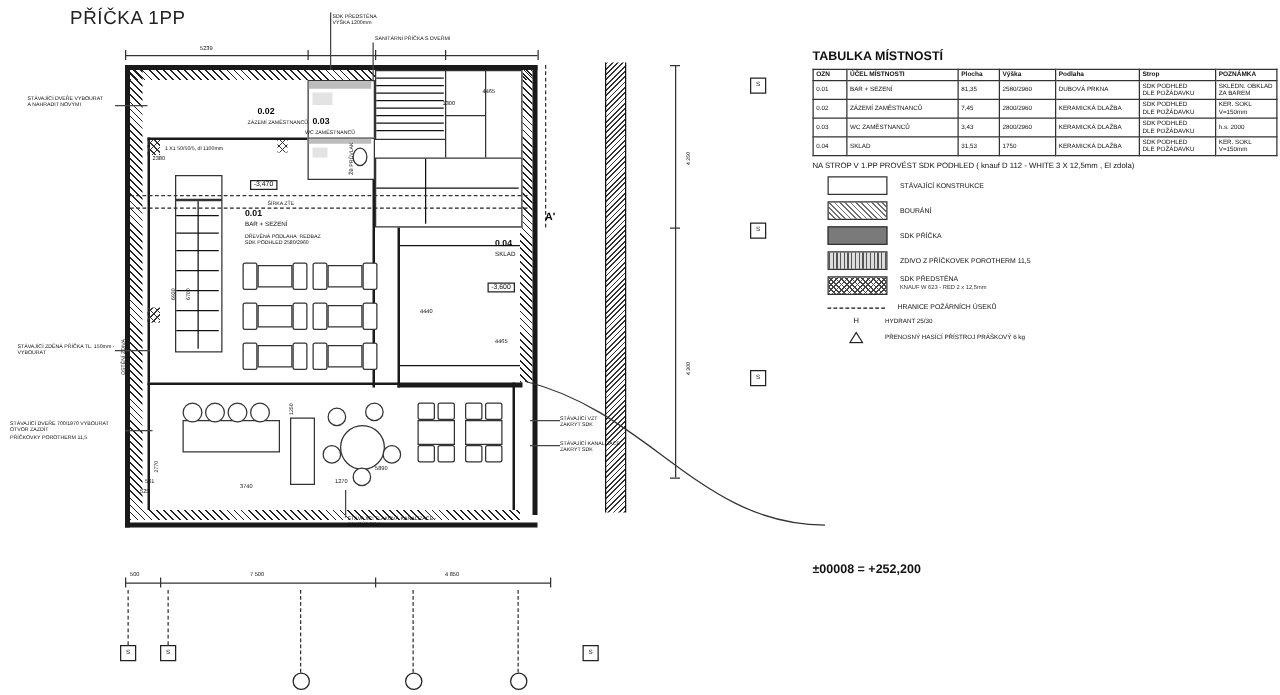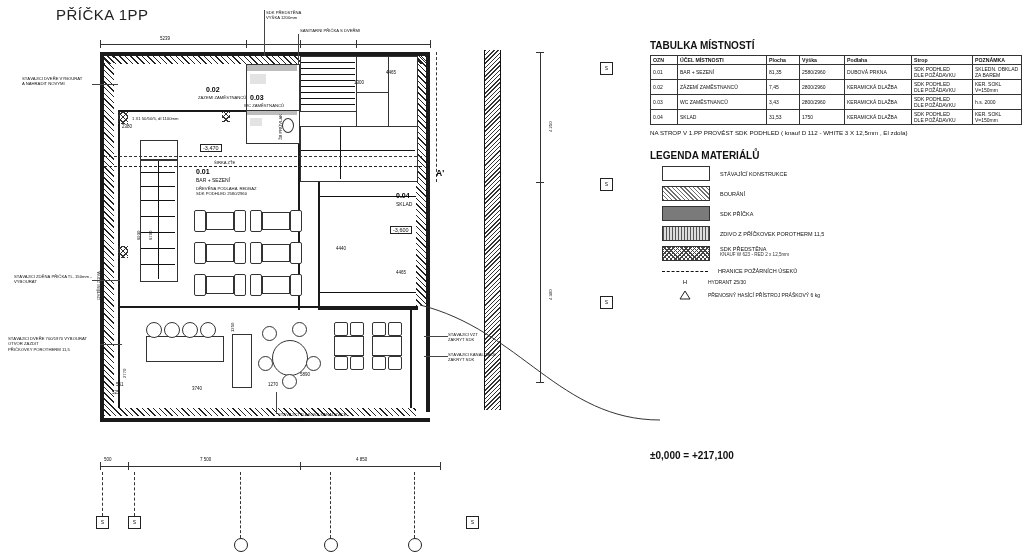--- a/index.html
+++ b/index.html
@@ -368,21 +368,20 @@
         <td style="white-space:pre-line;">SDK PODHLED
 DLE POŽÁDAVKU</td>
         <td style="white-space:pre-line;">KER. SOKL
 V=150mm</td>
       </tr>
     </tbody>
   </table>
 
   <div class="note-strop" style="margin-left:6px;">NA STROP V 1.PP  PROVÉST SDK PODHLED   ( knauf D 112 - WHITE 3 X 12,5mm , El zdola)</div>
 
-  <div class="legend-title" style="margin-left:6px;">LEGENDA MATERIÁLŮ</div>
 
   <div style="margin-left:18px;">
     <div class="legend-row">
       <div class="swatch sw-exist"></div>
       <span>STÁVAJÍCÍ KONSTRUKCE</span>
     </div>
     <div class="legend-row">
       <div class="swatch sw-bourani"></div>
       <span>BOURÁNÍ</span>
     </div>
@@ -415,14 +414,14 @@
     <div class="hyd-row">
       <div class="tri-wrap">
         <svg width="12" height="10" viewBox="0 0 12 10">
             <polygon points="6,1 11,9 1,9" fill="#fff" stroke="#222" stroke-width="1"></polygon>
           </svg>
       </div>
       <span>PŘENOSNÝ HASÍCÍ PŘÍSTROJ PRÁŠKOVÝ 6 kg</span>
     </div>
   </div>
 
-  <div style="position:absolute;left:6px;top:450px;font-size:10px;font-weight:bold;">±0,000 = +217,100</div>
+  <div style="position:absolute;left:6px;top:450px;font-size:10px;font-weight:bold;">±00008 = +252,200</div>
 </div>
 
 </body></html>

